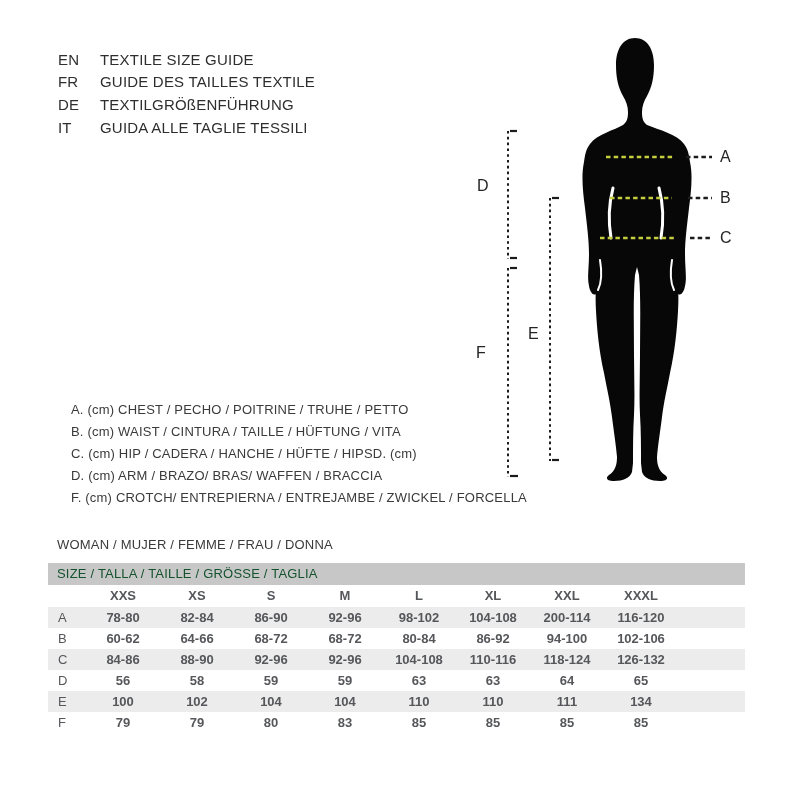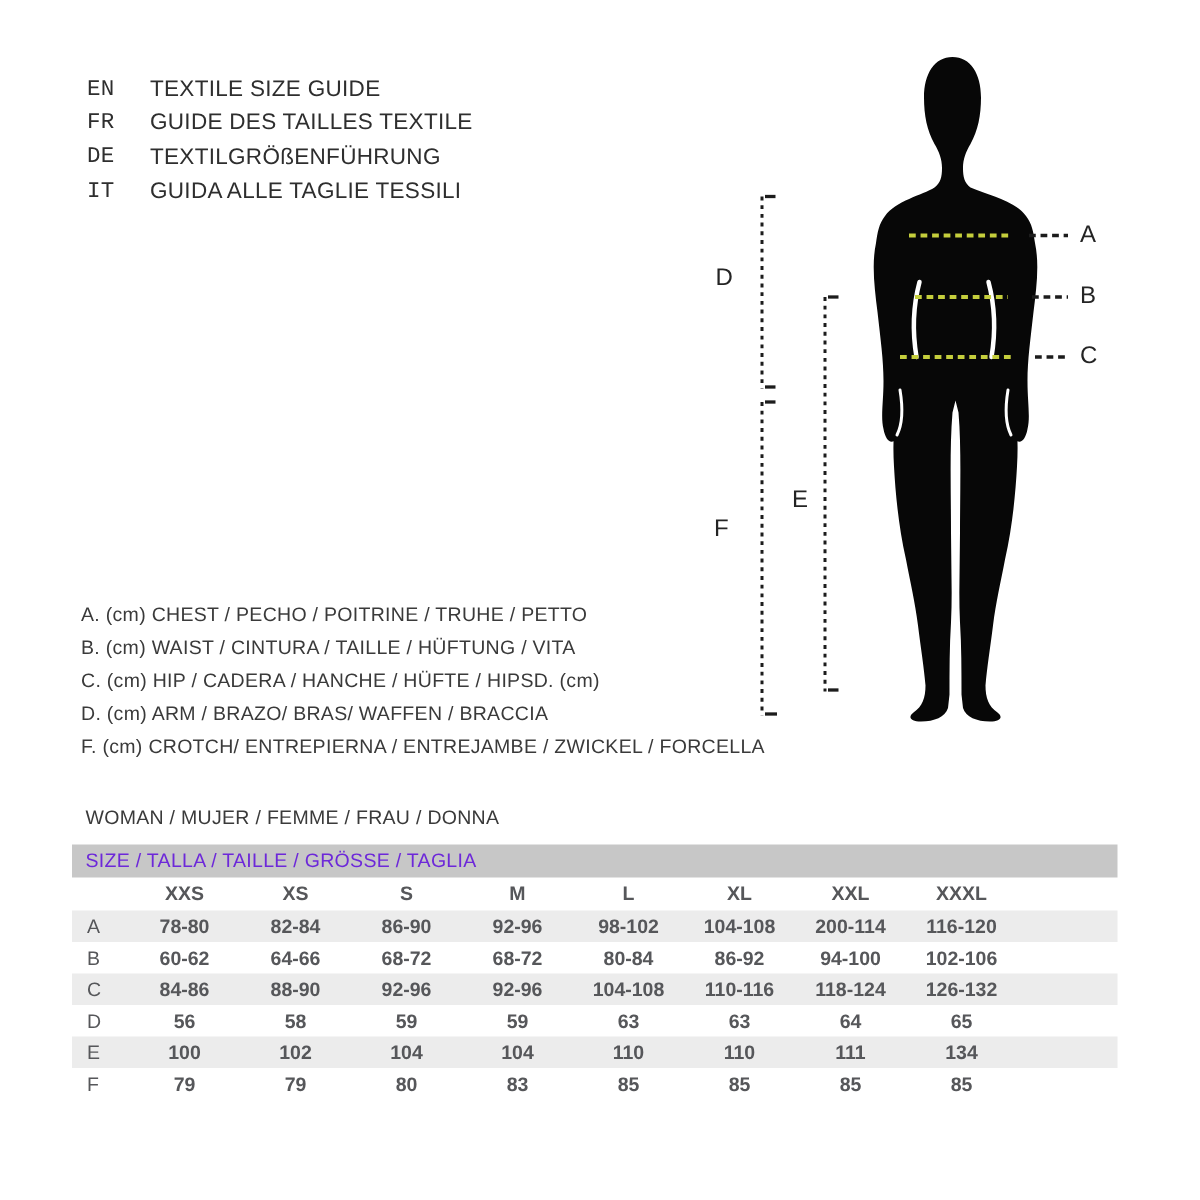--- a/index.html
+++ b/index.html
@@ -3,37 +3,37 @@
 <meta charset="utf-8">
 <style>
   html,body{margin:0;padding:0;background:#fff;}
   .canvas{position:relative;width:800px;height:800px;background:#fff;overflow:hidden;
           font-family:"Liberation Sans",sans-serif;color:#333;}
 
   
   .lang-block{position:absolute;left:58px;top:48px;}
   .lang-row{display:flex;height:22.6px;align-items:center;font-size:15px;
             color:#2e2e2e;letter-spacing:.2px;}
-  .lang-code{width:42px;font-family:Liberation Mono, monospace;}
+  .lang-code{width:42px;}
 
   
   .fig-svg{position:absolute;left:538px;top:28px;}
   .overlay-svg{position:absolute;left:0;top:0;pointer-events:none;}
   .m-label{position:absolute;font-size:16px;line-height:20px;color:#242424;letter-spacing:.3px;}
 
   
-  .legend-block{position:absolute;left:54px;top:399px;}
+  .legend-block{position:absolute;left:71px;top:399px;}
   .legend-line{height:22.1px;line-height:22.1px;font-size:13px;color:#3a3a3a;letter-spacing:.2px;}
   .gender-line{position:absolute;left:57px;top:534px;font-size:13px;line-height:22px;
                color:#3a3a3a;letter-spacing:.2px;}
 
   
   .size-table{position:absolute;left:48px;top:563px;width:697px;font-size:13px;color:#56575a;}
   .st-title{height:22px;line-height:22px;background:#c7c7c7;padding-left:9px;
-            color:#6d28d9;letter-spacing:.2px;}
+            color:#14532d;letter-spacing:.2px;}
   .st-row{display:flex;height:21px;line-height:21px;}
   .st-sizes{height:22px;line-height:22px;}
   .st-row.stripe{background:#ececec;}
   .st-label{width:38px;padding-left:10px;box-sizing:border-box;flex:none;}
   .st-values{display:flex;flex:none;font-weight:bold;}
   .st-cell{width:74px;text-align:center;flex:none;}
 </style>
 </head>
 <body>
 

